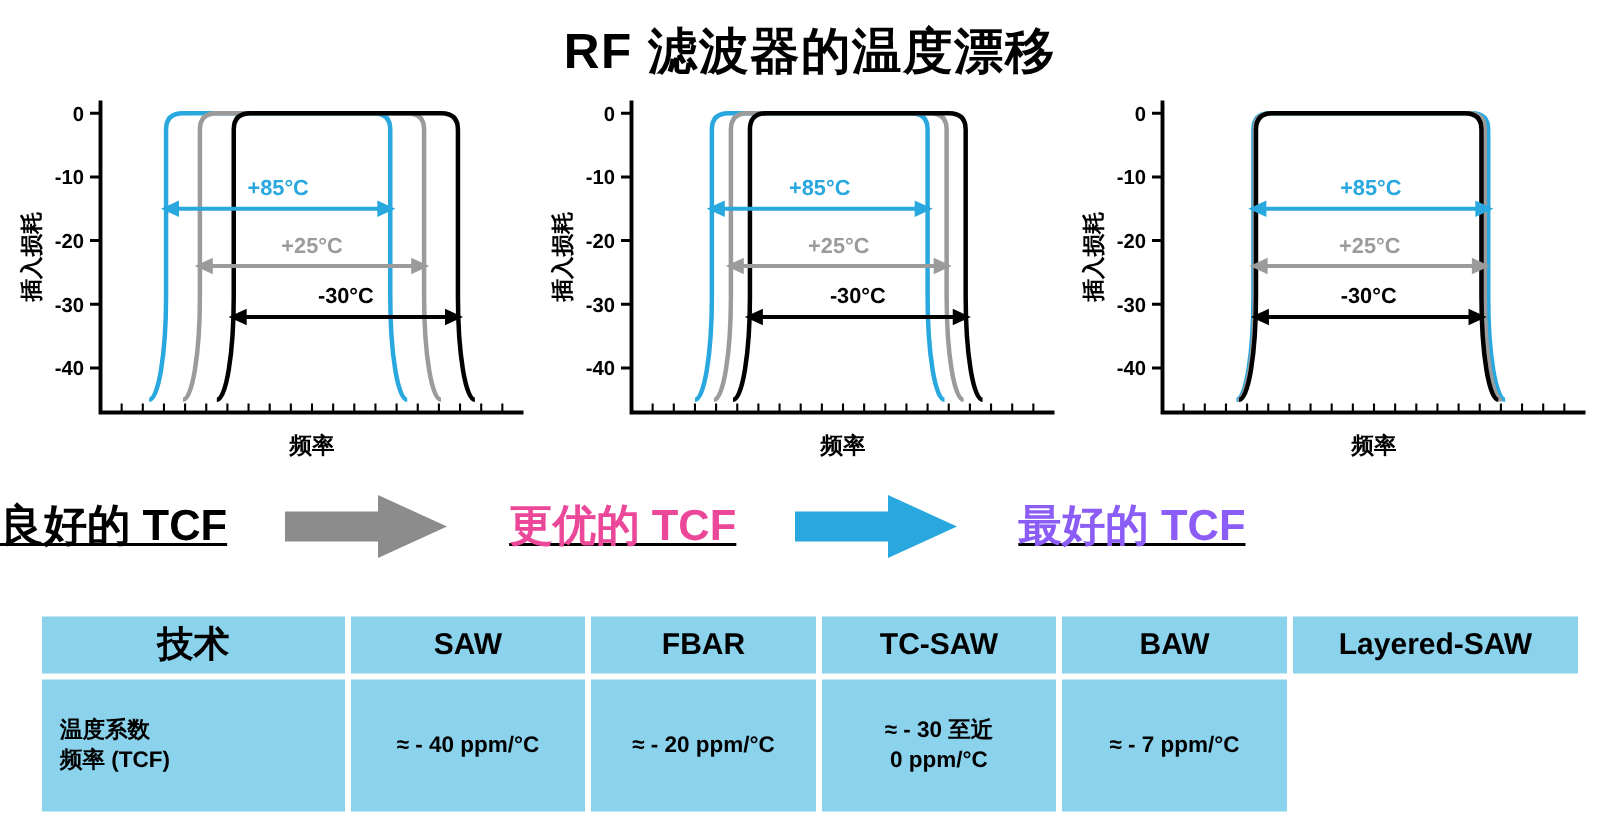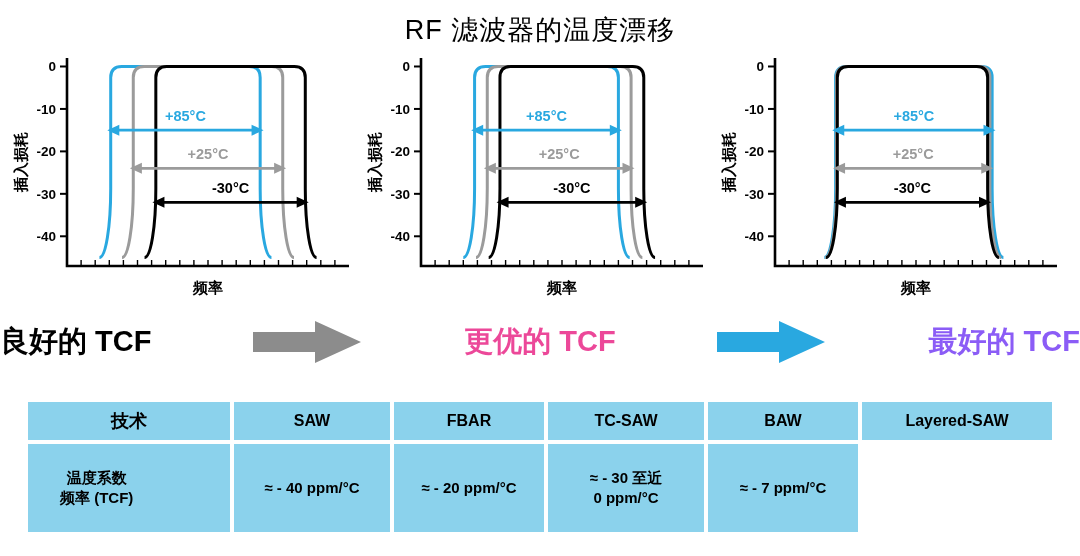--- a/index.html
+++ b/index.html
@@ -1,44 +1,44 @@
 <!DOCTYPE html>
 <html style="--table-bg: #8BD2EC;"><head>
 <meta charset="utf-8">
 <style>
   html,body{margin:0;padding:0;background:#fff;}
   .page{
     position:relative;width:1080px;height:556px;background:#fff;overflow:hidden;
     font-family:"Liberation Sans","DejaVu Sans",sans-serif;color:#000;
   }
   .page-title{
-    margin:12px 0 2px 0;text-align:center;font-size:27px;font-weight:normal;letter-spacing:1px;
+    margin:12px 0 2px 0;text-align:center;font-size:33px;font-weight:bold;letter-spacing:1px;
   }
   .charts-row{display:flex;justify-content:center;gap:4px;}
   .chart-svg{width:350px;height:252px;display:block;}
   svg text.tick{font:bold 13.5px "Liberation Sans","DejaVu Sans",sans-serif;fill:#000;}
   svg text.axlabel{font:bold 15px "Liberation Sans","DejaVu Sans",sans-serif;fill:#000;}
   svg text.ann{font:bold 14.5px "Liberation Sans","DejaVu Sans",sans-serif;}
   .flow-row{
-    margin-top:12px;display:flex;align-items:center;justify-content:space-between;gap:38px;height:56px;
+    margin-top:12px;display:flex;align-items:center;justify-content:flex-start;gap:38px;height:56px;text-decoration:underline;
   }
   .flow-label{font-size:29px;font-weight:bold;white-space:nowrap;}
   .flow-arrow{width:112px;height:46px;display:block;}
   .tcf-table{
     margin:32px auto 0 auto;display:grid;gap:4px;width:max-content;
     grid-template-columns:202px 156px 150px 156px 150px 190px;
   }
   .cell{
     background:var(--table-bg,#8BD2EC);display:flex;align-items:center;justify-content:center;
     font-weight:bold;white-space:pre-line;text-align:center;line-height:1.35;
   }
-  .hcell{height:38px;font-size:16px;}
-  .hcell.first{font-size:18px;}
+  .hcell{height:38px;font-size:20px;}
+  .hcell.first{font-size:24px;}
   .bcell{height:88px;font-size:15px;}
-  .bcell.first{justify-content:flex-start;text-align:center;padding-left:32px;box-sizing:border-box;}
+  .bcell.first{justify-content:flex-start;text-align:left;padding-left:12px;box-sizing:border-box;}
 </style>
 </head>
 <body>
 
 <div class="page">
 
   <h1 class="page-title">RF 滤波器的温度漂移</h1>
 
   <div class="charts-row">
     <svg class="chart-svg" viewBox="0 0 350 252">

